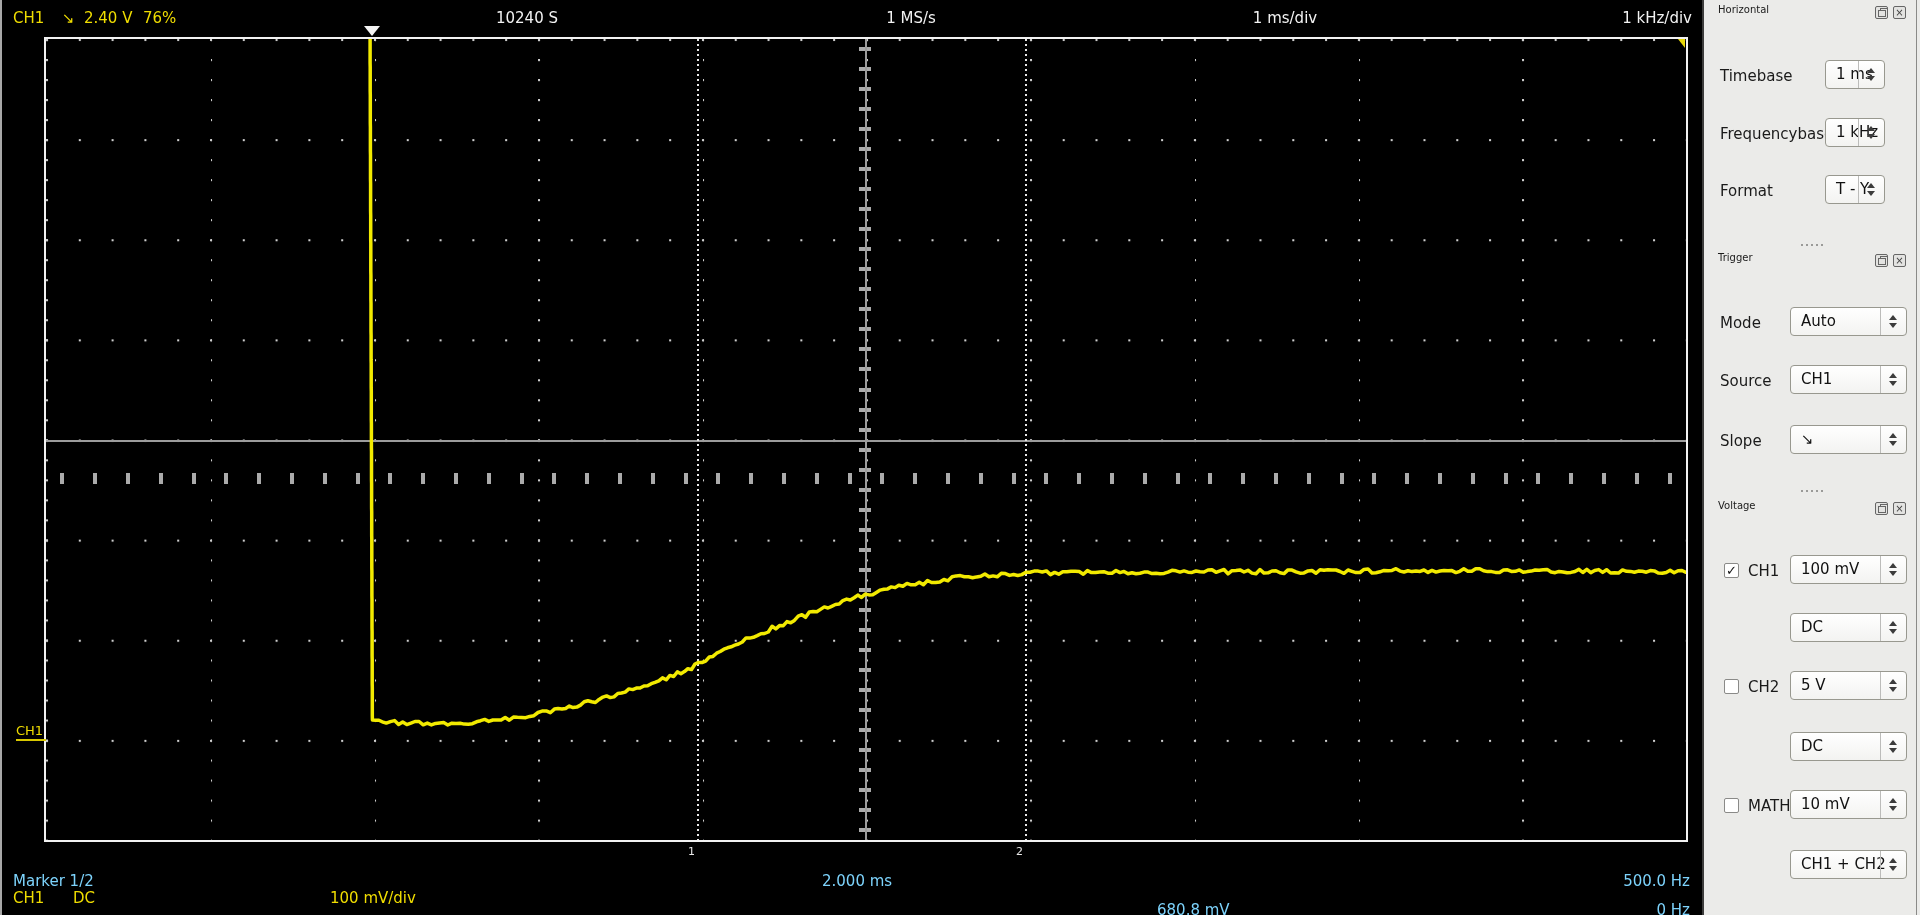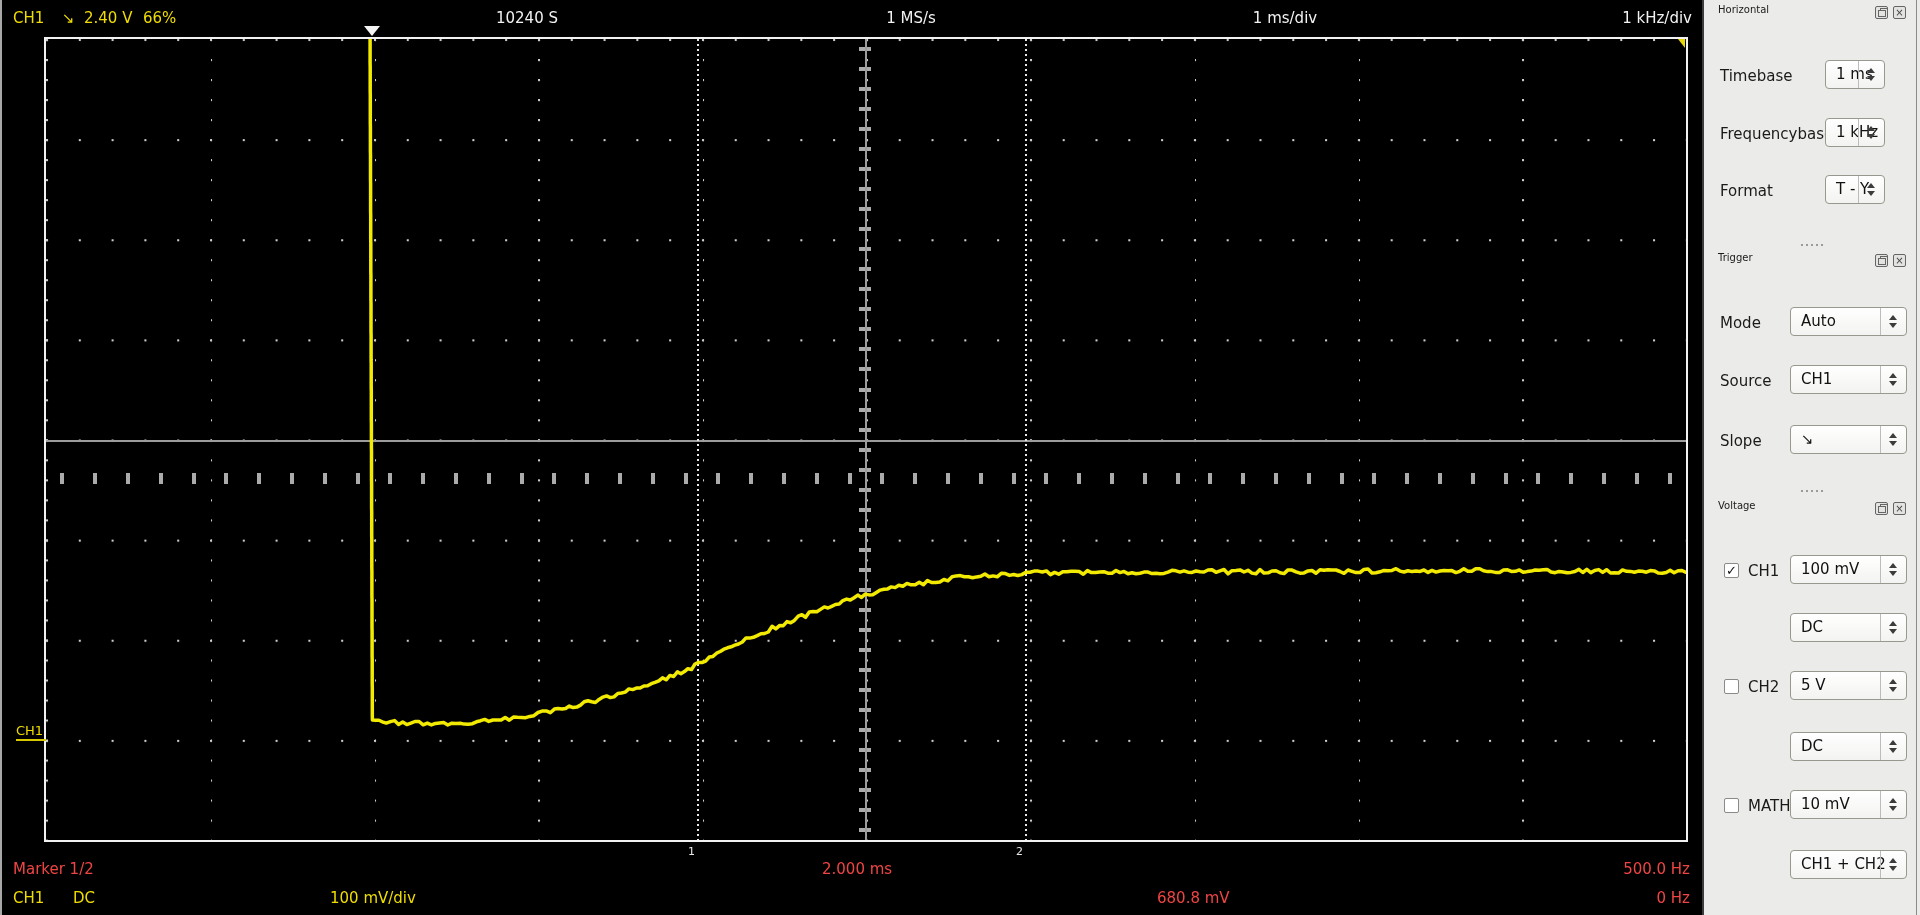--- a/index.html
+++ b/index.html
@@ -49,21 +49,21 @@
   .corner-marker{position:absolute;right:1px;top:0;width:0;height:0;
     border-left:7px solid transparent;border-right:0 solid transparent;
     border-top:9px solid #e8d80a;}
 
   .ground-label{position:absolute;left:16px;top:723px;font-size:13px;color:#f0dd00;
     border-bottom:2px solid #d8c800;padding:0 3px 1px 0;}
 
   .marker-num{position:absolute;font-size:11px;color:#e8e8e8;}
 
   .status{position:absolute;font-size:15px;white-space:pre;}
-  .st-white{color:#ef4444;} .st-yellow{color:#f0dd00;}
+  .st-white{color:#7dd3fc;margin-top:12px;} .st-yellow{color:#f0dd00;}
   .row1{top:860px;} .row2{top:889px;}
   .st-marker{left:13px;} .st-mtime{left:822px;} .st-mfreq{right:12px;text-align:right;}
   .st-ch{left:13px;} .st-coup{left:73px;} .st-vdiv{left:330px;}
   .st-volt{left:1157px;} .st-freq{right:12px;text-align:right;}
 
   
   .panel{position:absolute;left:1702px;top:0;width:218px;height:915px;background:#ebebe9;
     border-left:2px solid #3c3c3c;box-sizing:border-box;color:#1a1a1a;font-size:15px;}
   .panel::after{content:"";position:absolute;right:3px;top:0;width:1px;height:915px;background:#8a8a88;}
 
@@ -99,21 +99,21 @@
 
 <div class="app">
 
   <div class="scope-region">
     <div class="win-edge"></div>
 
     <div class="top-bar">
       <span class="tb-yellow tb-ch">CH1</span>
       <span class="tb-yellow tb-slope">↘</span>
       <span class="tb-yellow tb-level">2.40 V</span>
-      <span class="tb-yellow tb-pos">66%</span>
+      <span class="tb-yellow tb-pos">76%</span>
       <span class="tb-white tb-samples">10240 S</span>
       <span class="tb-white tb-rate">1 MS/s</span>
       <span class="tb-white tb-timediv">1 ms/div</span>
       <span class="tb-white tb-freqdiv">1 kHz/div</span>
     </div>
 
     <div class="trigger-tri" style="left: 364.032px;"></div>
 
     <div class="scope-display">
       <div class="grid-dots"></div>

